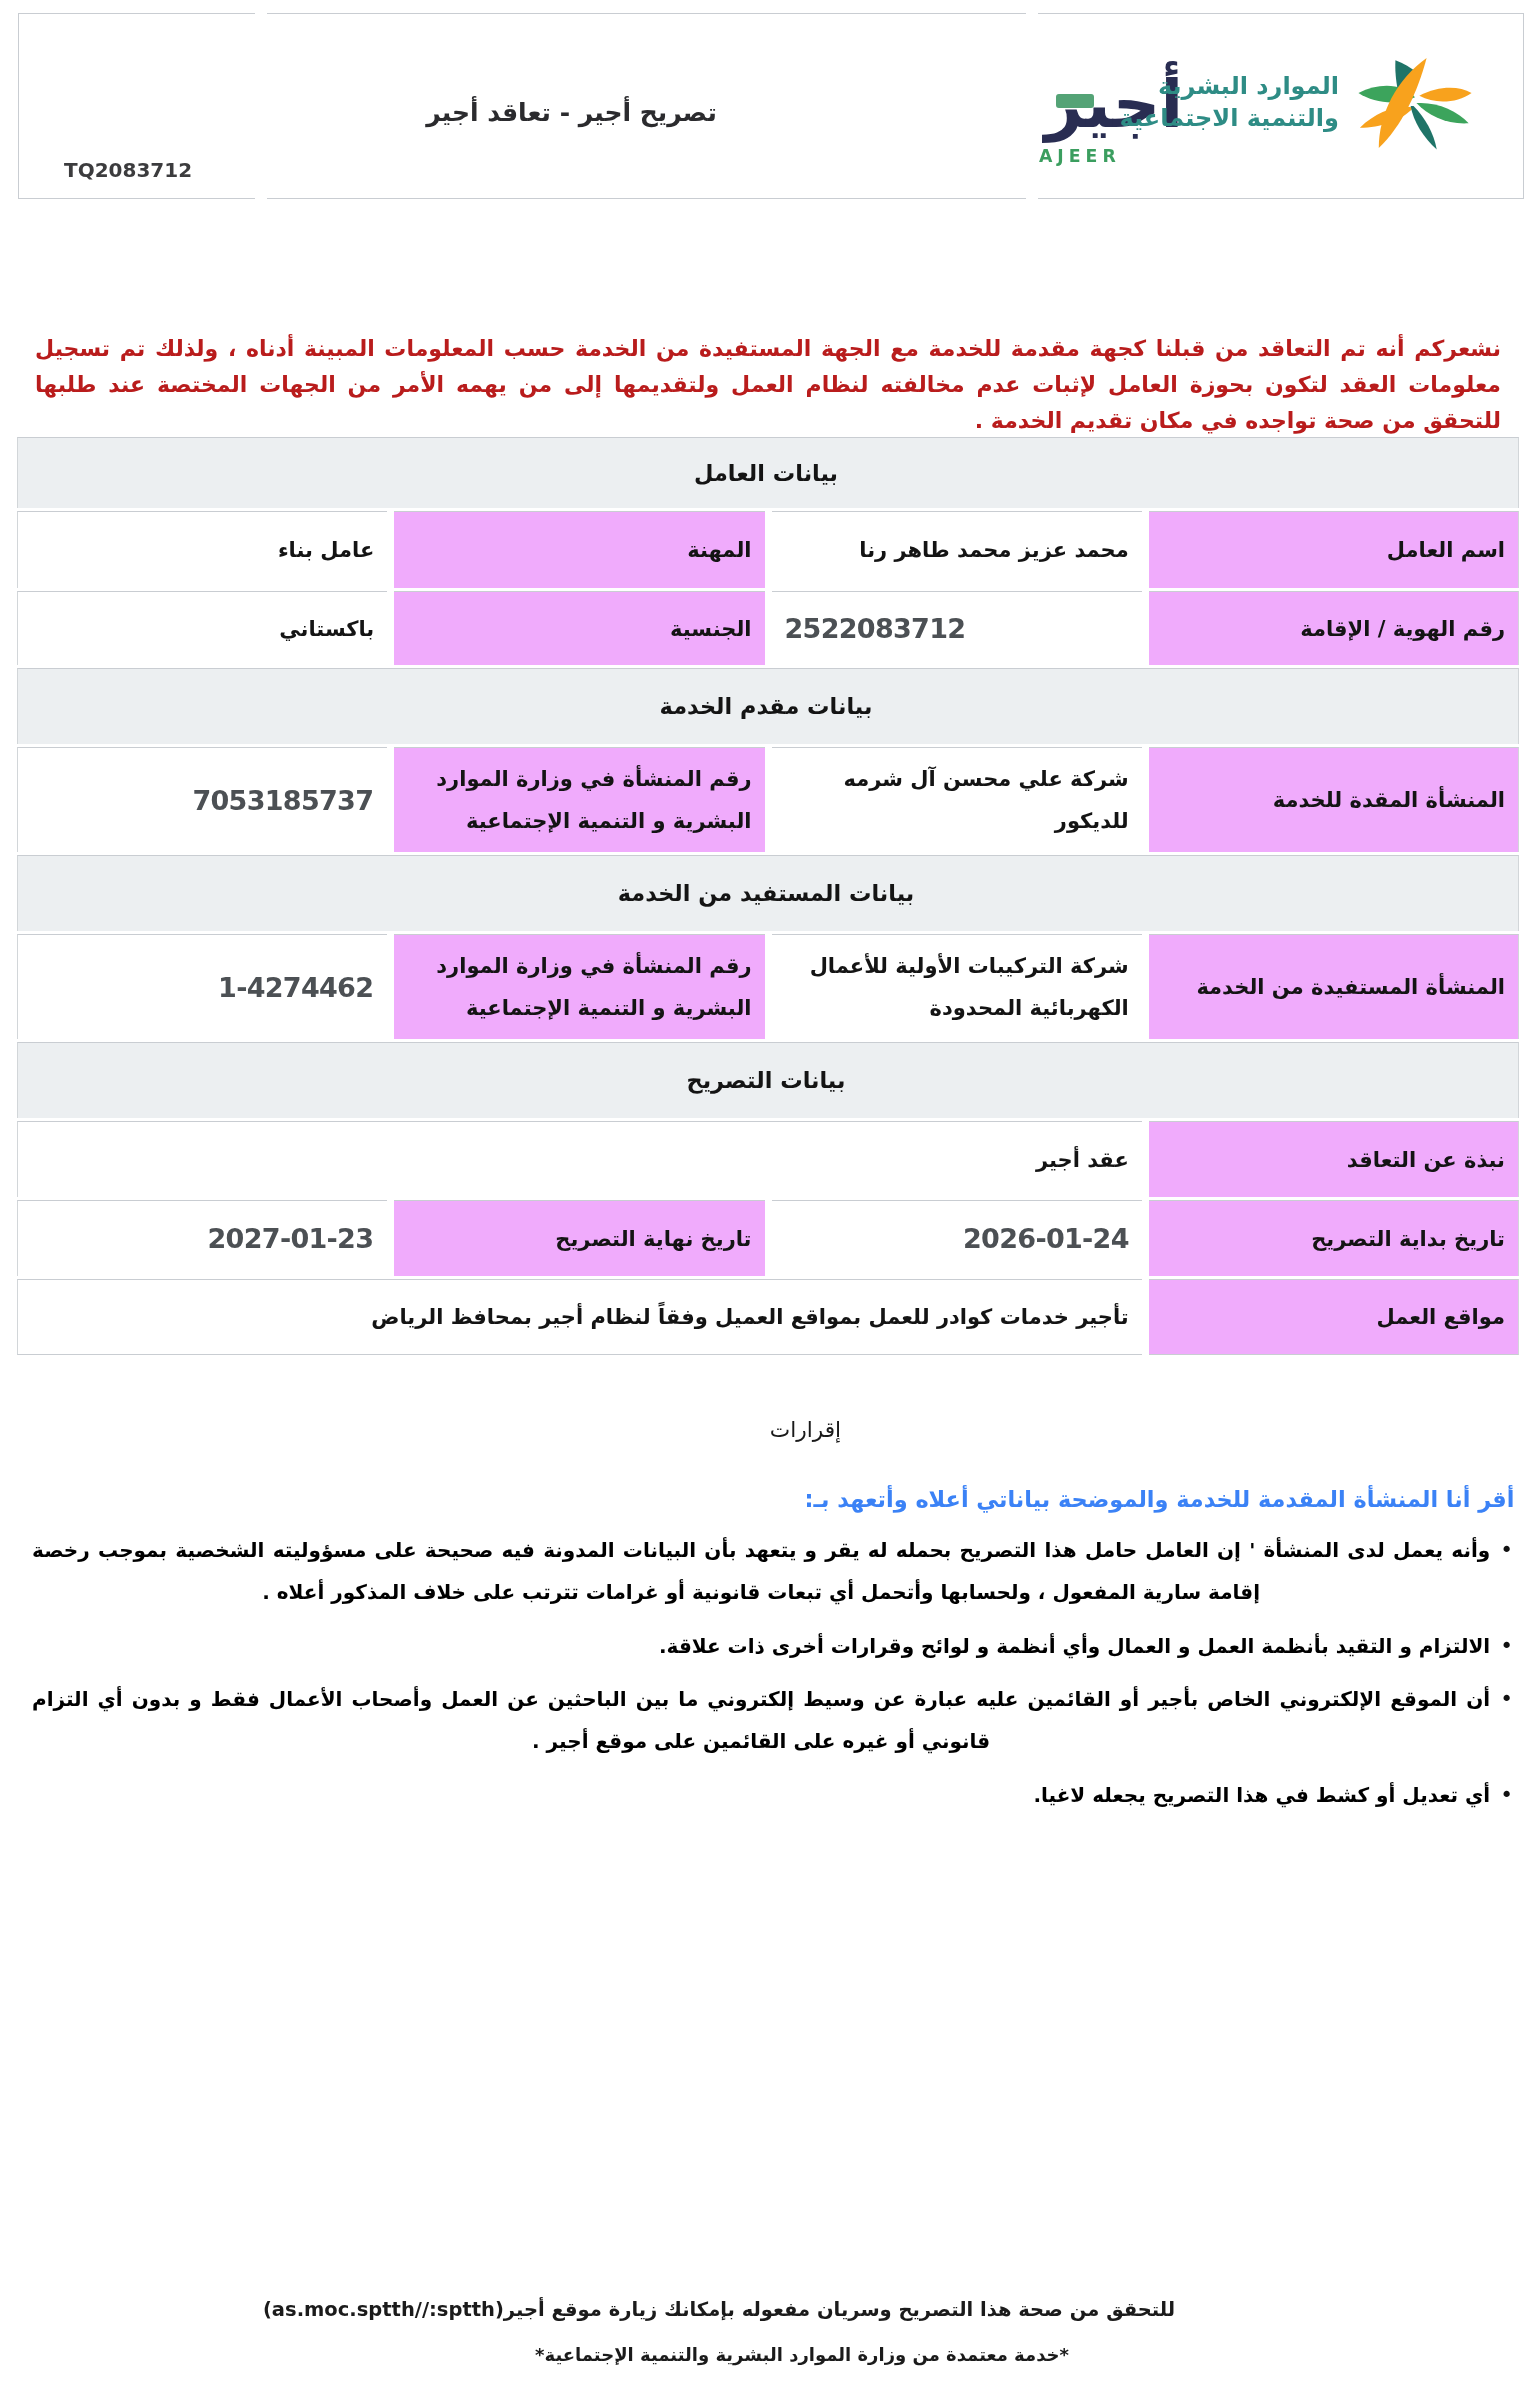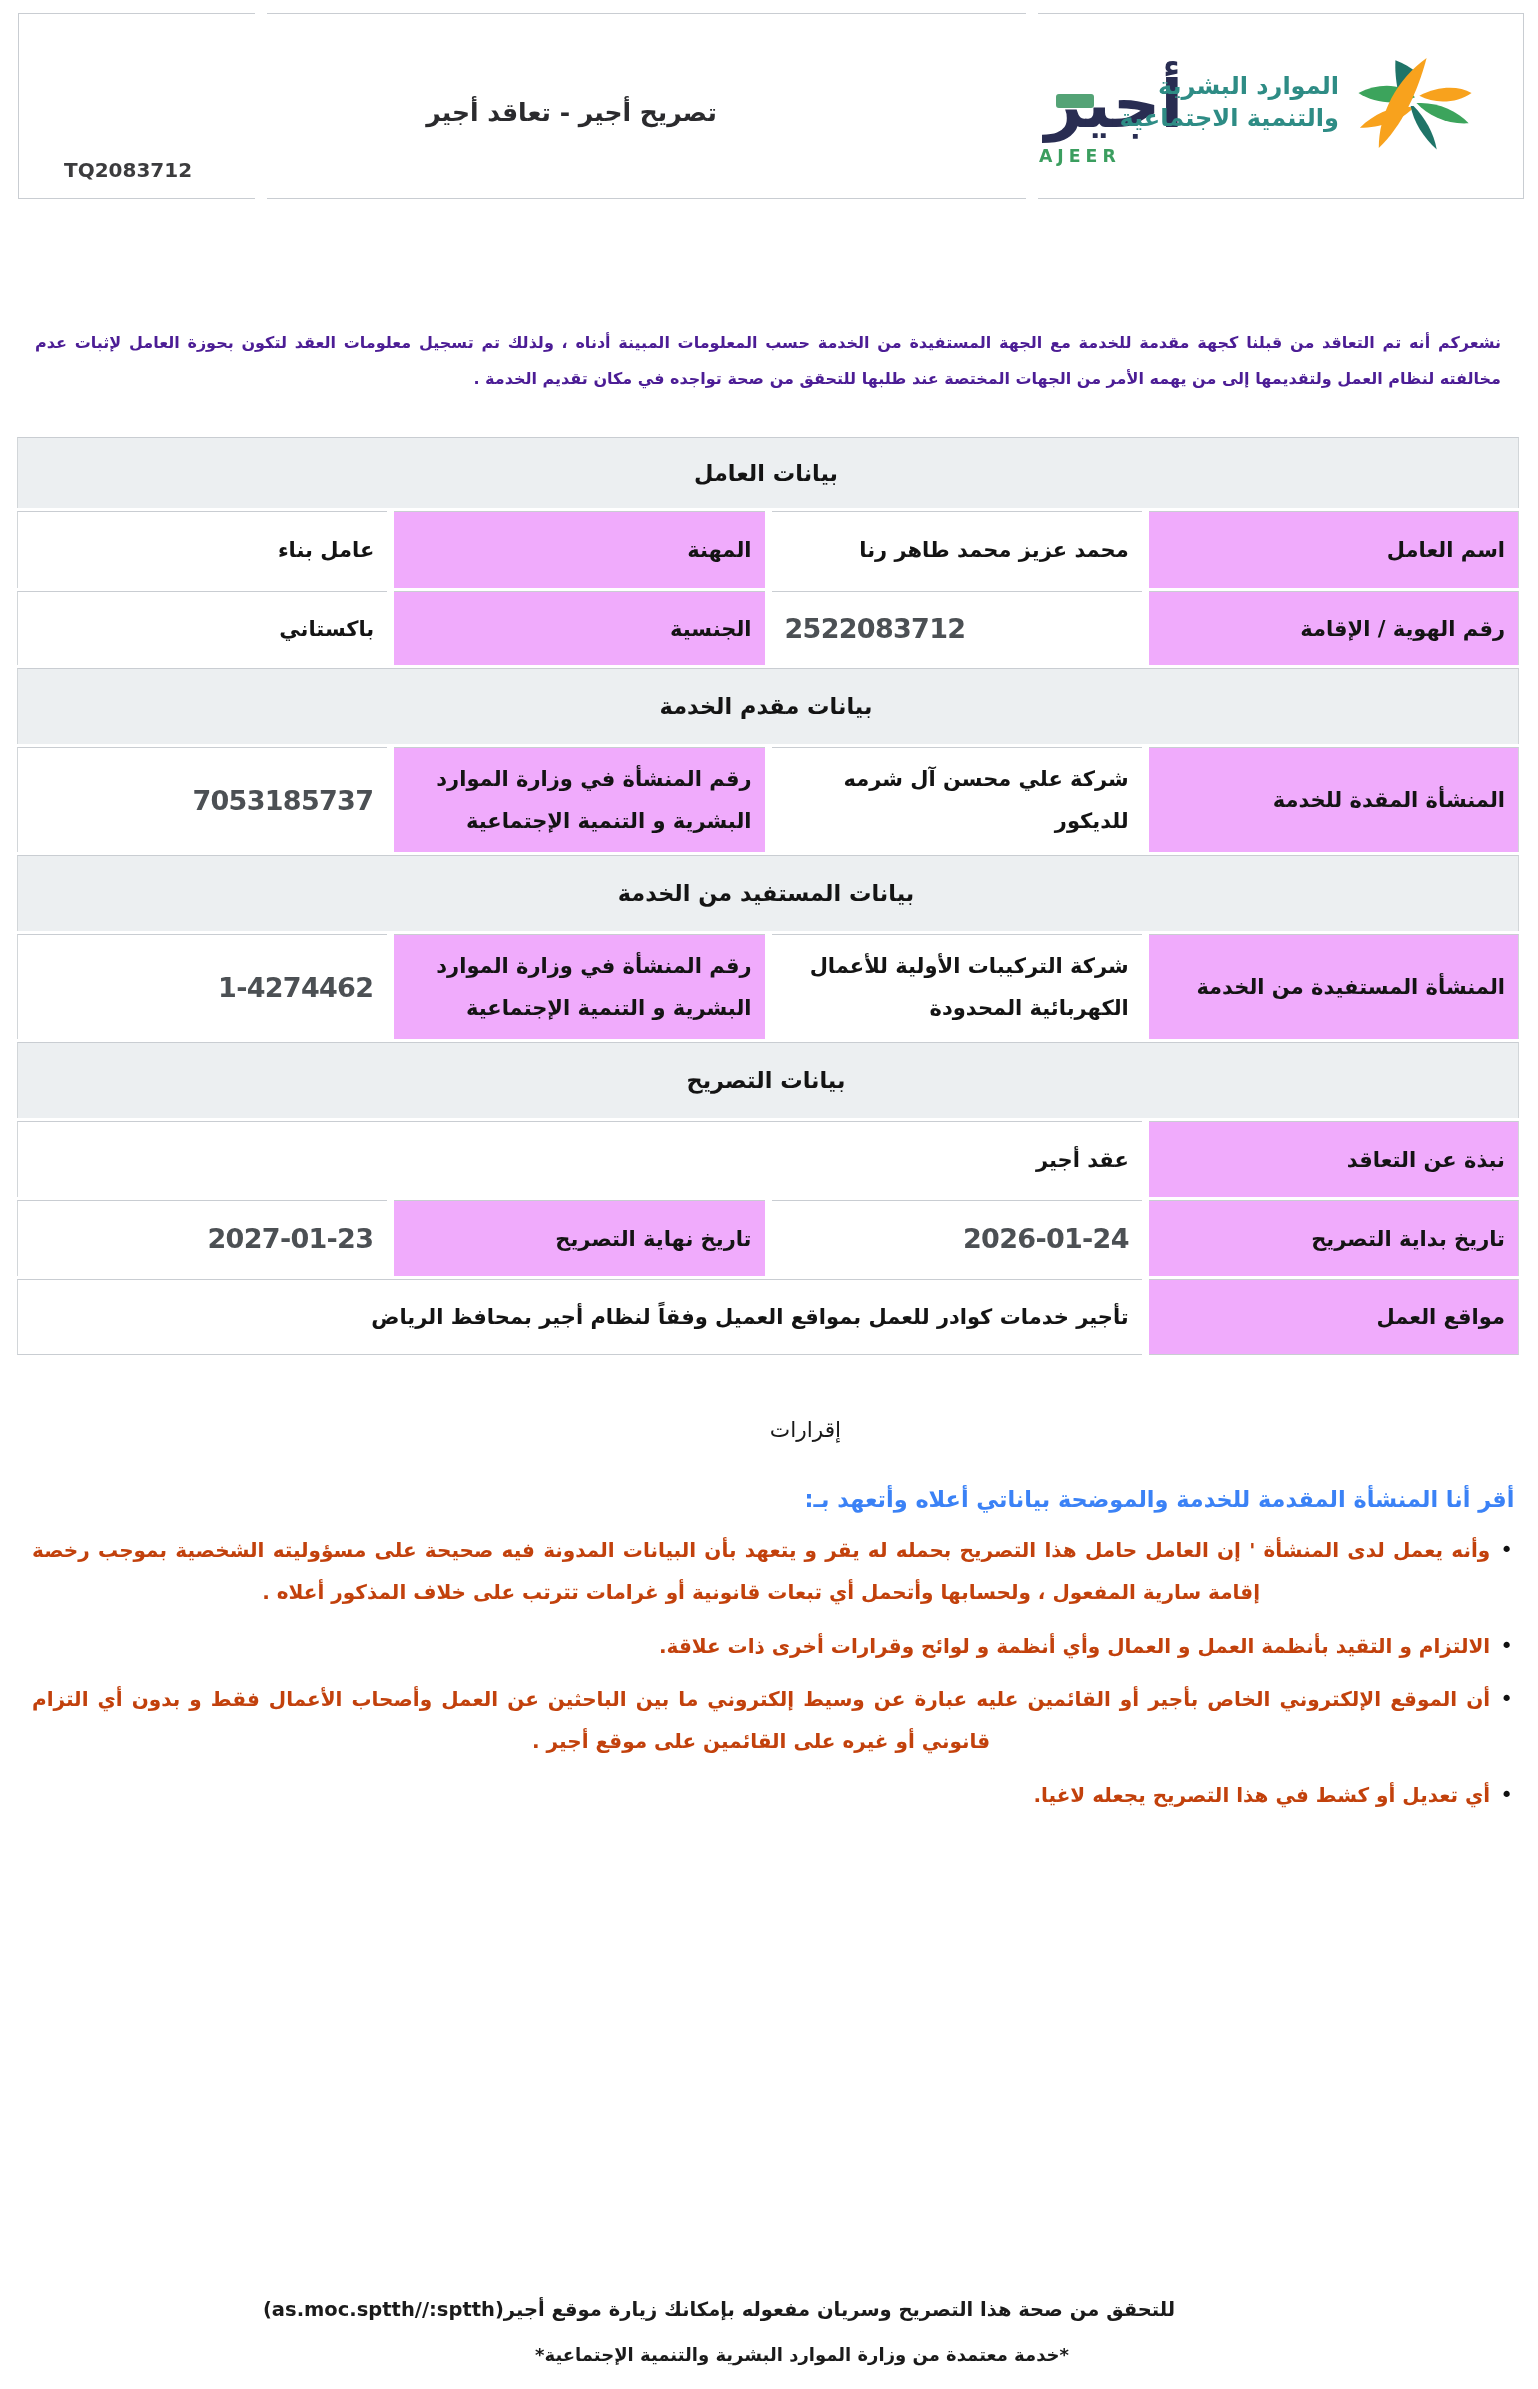--- a/index.html
+++ b/index.html
@@ -19,22 +19,22 @@
   .ajeer{position:absolute;left:1020px;top:51px;width:144px;height:116px;}
   .ajeer-ar{position:absolute;right:0;top:0;font-size:66px;line-height:79px;font-weight:700;color:#292d52;}
   .ajeer-mark{position:absolute;left:17.3px;top:29px;width:38px;height:13.7px;background:#54a376;border-radius:2.9px;}
   .ajeer-en{position:absolute;left:0;top:81px;font-size:17.3px;font-weight:700;letter-spacing:5px;
             color:#3b9e5f;direction:ltr;}
   
   .ministry-name{position:absolute;right:184px;top:56px;text-align:right;font-size:24px;
                  line-height:32px;font-weight:700;color:#2e8c85;}
   .ministry-icon{position:absolute;left:1338px;top:42px;width:116px;height:97px;}
   
-  .intro{position:absolute;top:309px;right:38px;left:35px;font-size:16px;font-weight:700;
-         line-height:36px;color:#4c1d95;text-align:justify;text-align-last:right;}
+  .intro{position:absolute;top:309px;right:38px;left:35px;font-size:22px;font-weight:700;
+         line-height:36px;color:#b91c1c;text-align:justify;text-align-last:right;}
   
   .info-table{position:absolute;top:434px;left:10px;width:1516px;
               border-collapse:separate;border-spacing:7.2px 3.6px;table-layout:fixed;}
   .info-table td{vertical-align:middle;text-align:right;padding:0 13px;font-size:21px;
                  font-weight:700;color:#141414;line-height:2.0;
                  border-top:1.4px solid #c9cdd2;}
   .info-table tr:last-child td{border-bottom:1.4px solid #c9cdd2;}
   .info-table td:first-child{border-right:0.7px solid #d2d6d9;}
   .info-table td:last-child{border-left:0.7px solid #d2d6d9;padding-left:9px;}
   td.lbl{background:#f0abfc;}
@@ -42,21 +42,21 @@
   td.num{font-weight:600;color:#4c5054;font-size:27px;letter-spacing:-0.7px;line-height:1;}
   tr.h99{height:71px;} tr.h103{height:74px;} tr.h105{height:76px;} tr.h107{height:77px;}
   tr.h125{height:76px;} tr.h145{height:105px;}
   
   .decl-heading{position:absolute;top:1417px;left:72px;right:0;text-align:center;
                 font-size:21.7px;font-weight:400;color:#1a1a1a;}
   .decl-intro{position:absolute;top:1486px;right:24.6px;font-size:22.4px;font-weight:700;color:#3b82f6;}
   .bullets{position:absolute;top:1529px;right:26px;left:32px;}
   .bullet{display:flex;gap:10px;align-items:flex-start;margin-bottom:11.6px;}
   .bullet .dot{flex:0 0 auto;font-size:21.7px;line-height:42px;color:#111;}
-  .bullet p{margin:0;flex:1;font-size:20px;font-weight:700;line-height:42px;color:#c2410c;
+  .bullet p{margin:0;flex:1;font-size:20px;font-weight:700;line-height:42px;color:#000000;
             text-align:justify;text-align-last:right;}
   .bullet p.center-last{text-align-last:center;}
   
   .footer-verify{position:absolute;top:2298px;left:0;right:101px;text-align:center;
                  font-size:19.5px;font-weight:600;color:#1b1b1b;}
   .footer-verify .url{direction:ltr;unicode-bidi:embed;}
   .footer-accredited{position:absolute;top:2344px;left:65px;right:0;text-align:center;
                      font-size:18px;font-weight:600;color:#1b1b1b;}
 </style>
 </head>

